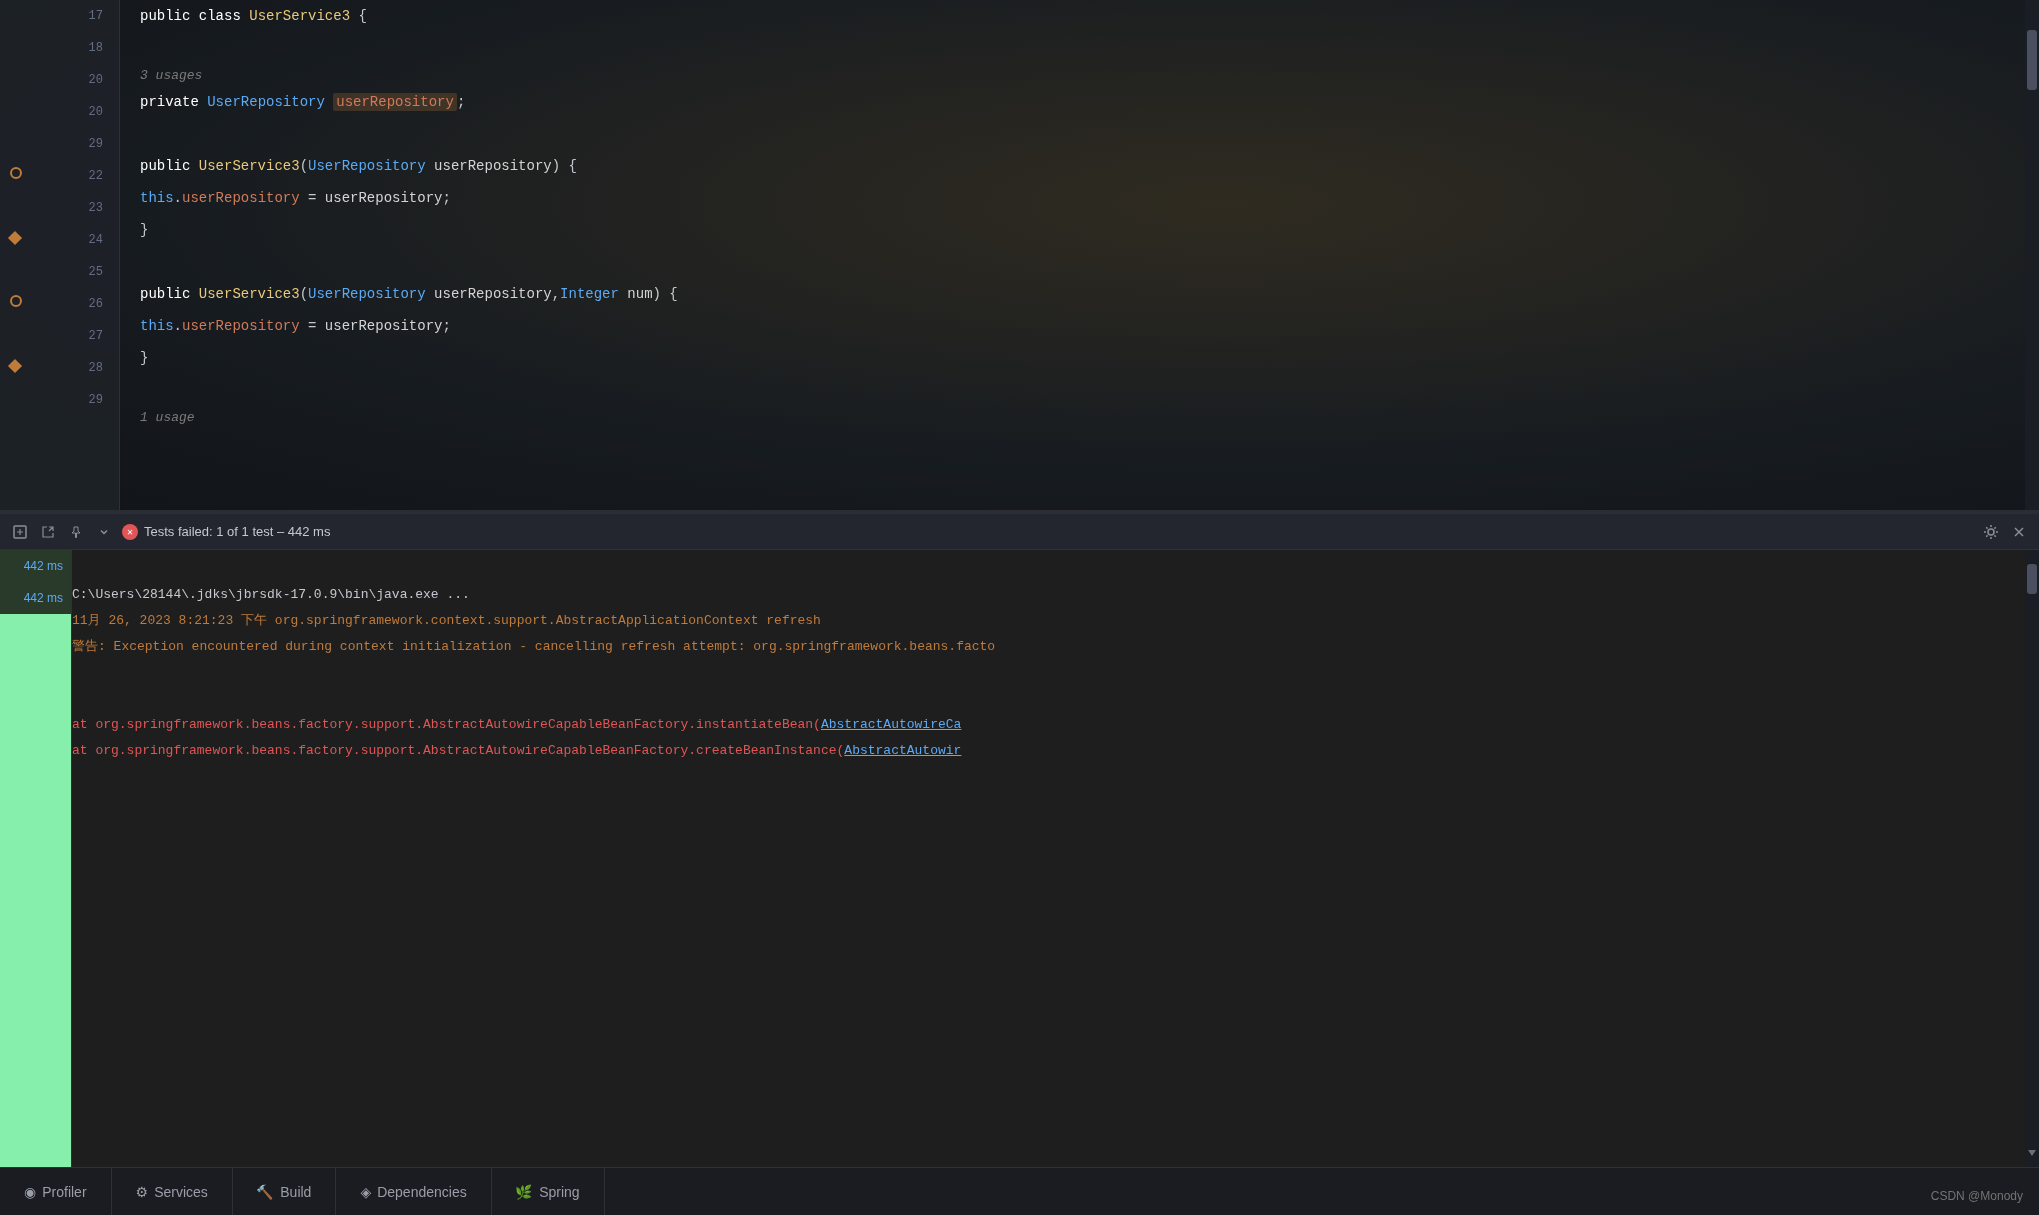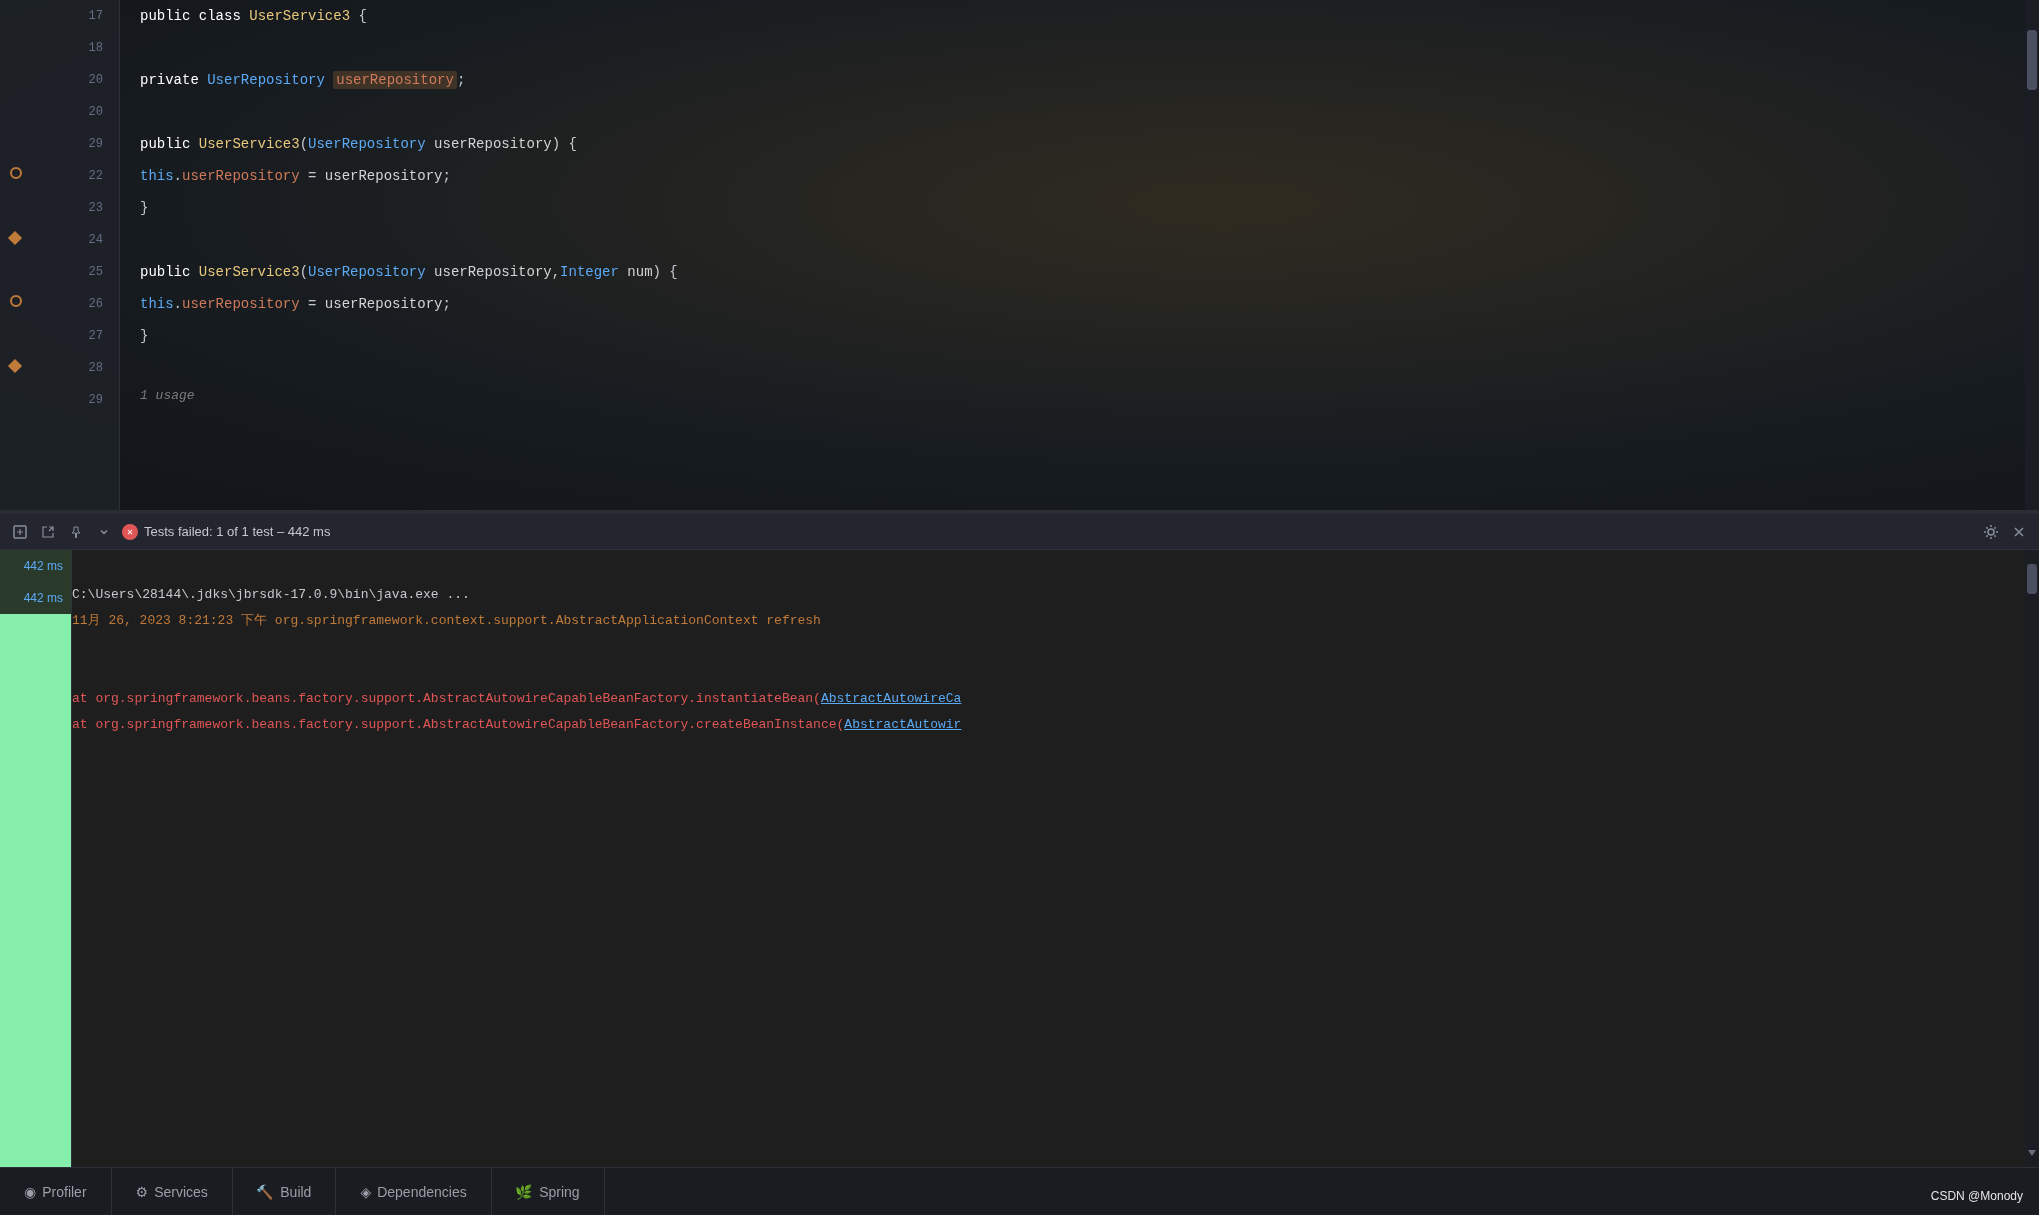--- a/index.html
+++ b/index.html
@@ -268,21 +268,21 @@
     .status-tab-icon {
       font-size: 14px;
     }
 
     
     .watermark {
       position: absolute;
       bottom: 12px;
       right: 16px;
       font-size: 12px;
-      color: #e5e5e5;
+      color: #737373;
       font-family: sans-serif;
     }
 
     .scrollbar-right-console {
       position: absolute;
       right: 0;
       top: 514px;
       width: 14px;
       bottom: 48px;
       background: #1a1d23;
@@ -355,20 +355,23 @@
     </div>
 
     <div class="code-lines">
 
       <div class="code-line">
         <span class="kw-orange">public </span><span class="kw-orange">class </span><span class="class-name">UserService3</span><span class="plain"> {</span>
       </div>
 
       <div class="code-line"></div>
 
+      <div style="height:22px; line-height:22px; padding-left:0;">
+        <span class="hint-text">3 usages</span>
+      </div>
       <div class="code-line">
         <span class="kw-orange">private </span><span class="type-name">UserRepository </span><span class="field-highlighted">userRepository</span><span class="plain">;</span>
       </div>
 
       <div class="code-line"></div>
 
 
       <div class="code-line">
         <span class="kw-orange">public </span><span class="class-name">UserService3</span><span class="plain">(</span><span class="type-name">UserRepository </span><span class="param-name">userRepository</span><span class="plain">) {</span>
       </div>
@@ -463,20 +466,21 @@
     <span>442 ms</span>
   </div>
   <div class="timing-value" style="color:#5baaf5; background:#2a3a2a;">
     <span>442 ms</span>
   </div>
 </div>
 
 <div class="console-content">
   <div class="console-line console-path">C:\Users\28144\.jdks\jbrsdk-17.0.9\bin\java.exe ...</div>
   <div class="console-line console-timestamp">11月 26, 2023 8:21:23 下午 org.springframework.context.support.AbstractApplicationContext refresh</div>
+  <div class="console-line console-warning">警告: Exception encountered during context initialization - cancelling refresh attempt: org.springframework.beans.facto</div>
   <div class="console-line">&nbsp;</div>
   <div class="console-line">&nbsp;</div>
   <div class="console-line console-error">
     <span>    at org.springframework.beans.factory.support.AbstractAutowireCapableBeanFactory.instantiateBean(</span><span class="console-link">AbstractAutowireCa</span>
   </div>
   <div class="console-line console-error">
     <span>    at org.springframework.beans.factory.support.AbstractAutowireCapableBeanFactory.createBeanInstance(</span><span class="console-link">AbstractAutowir</span>
   </div>
 </div>
 

